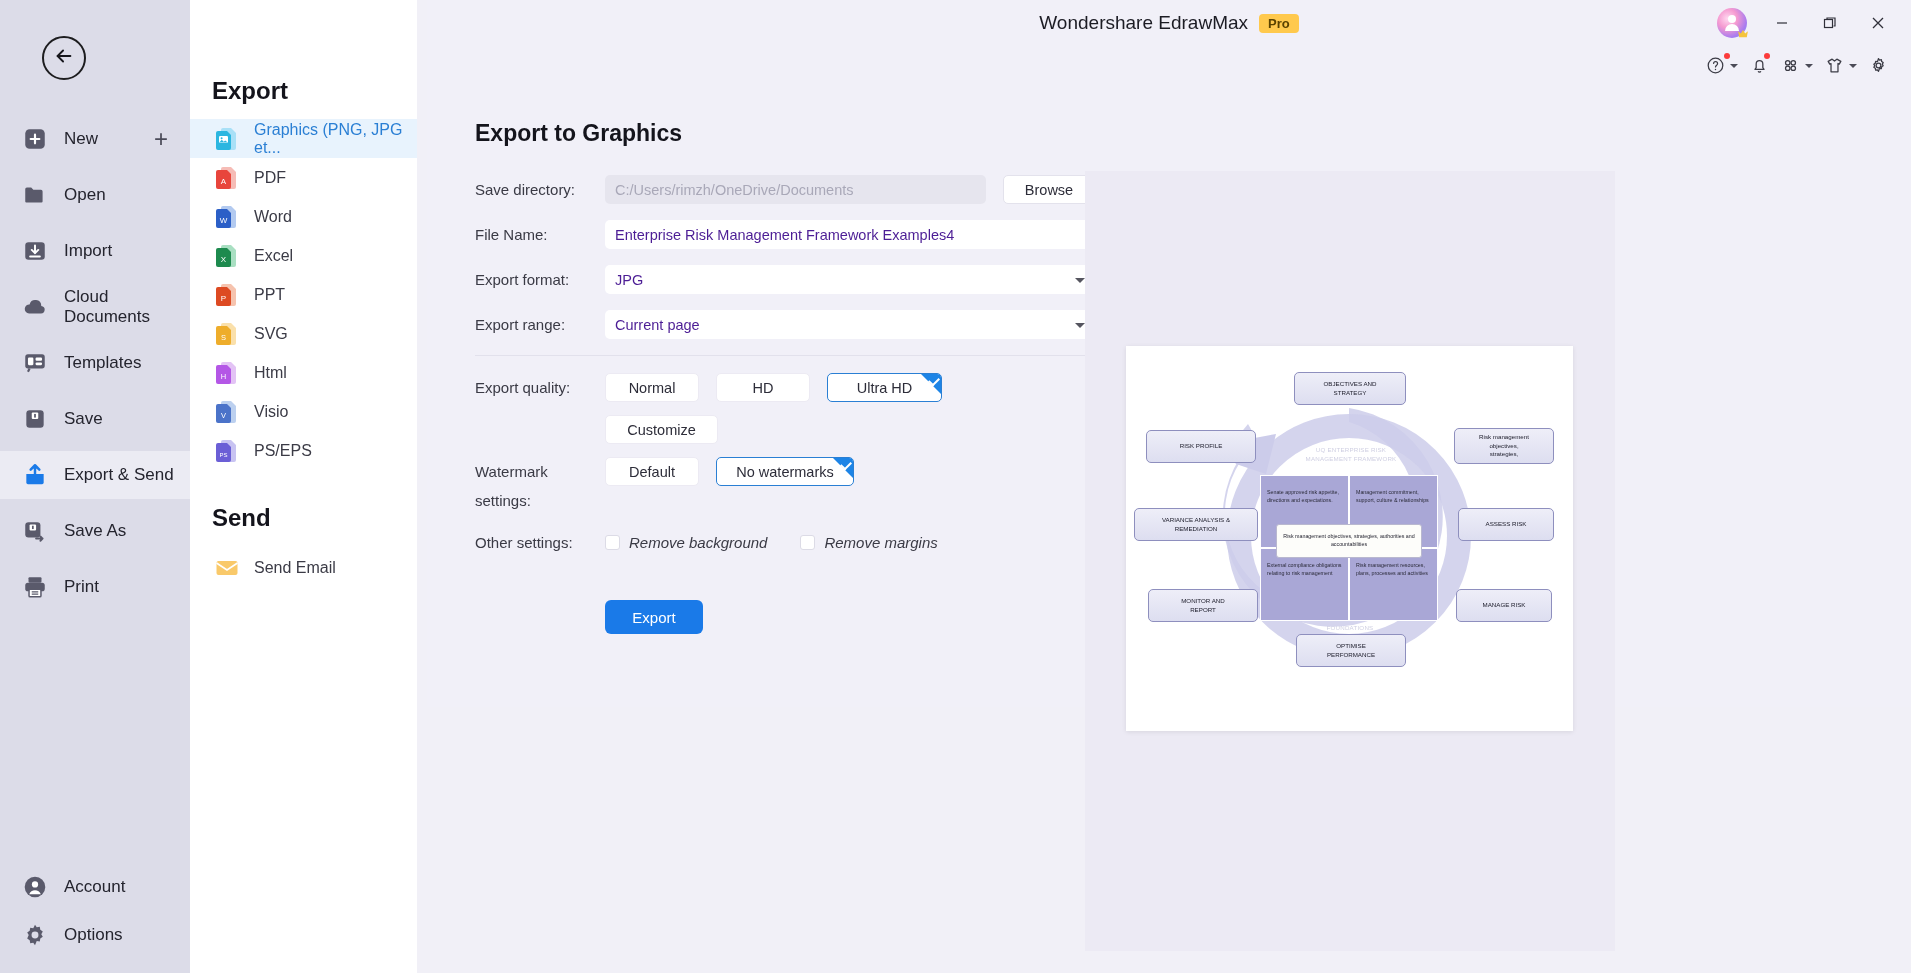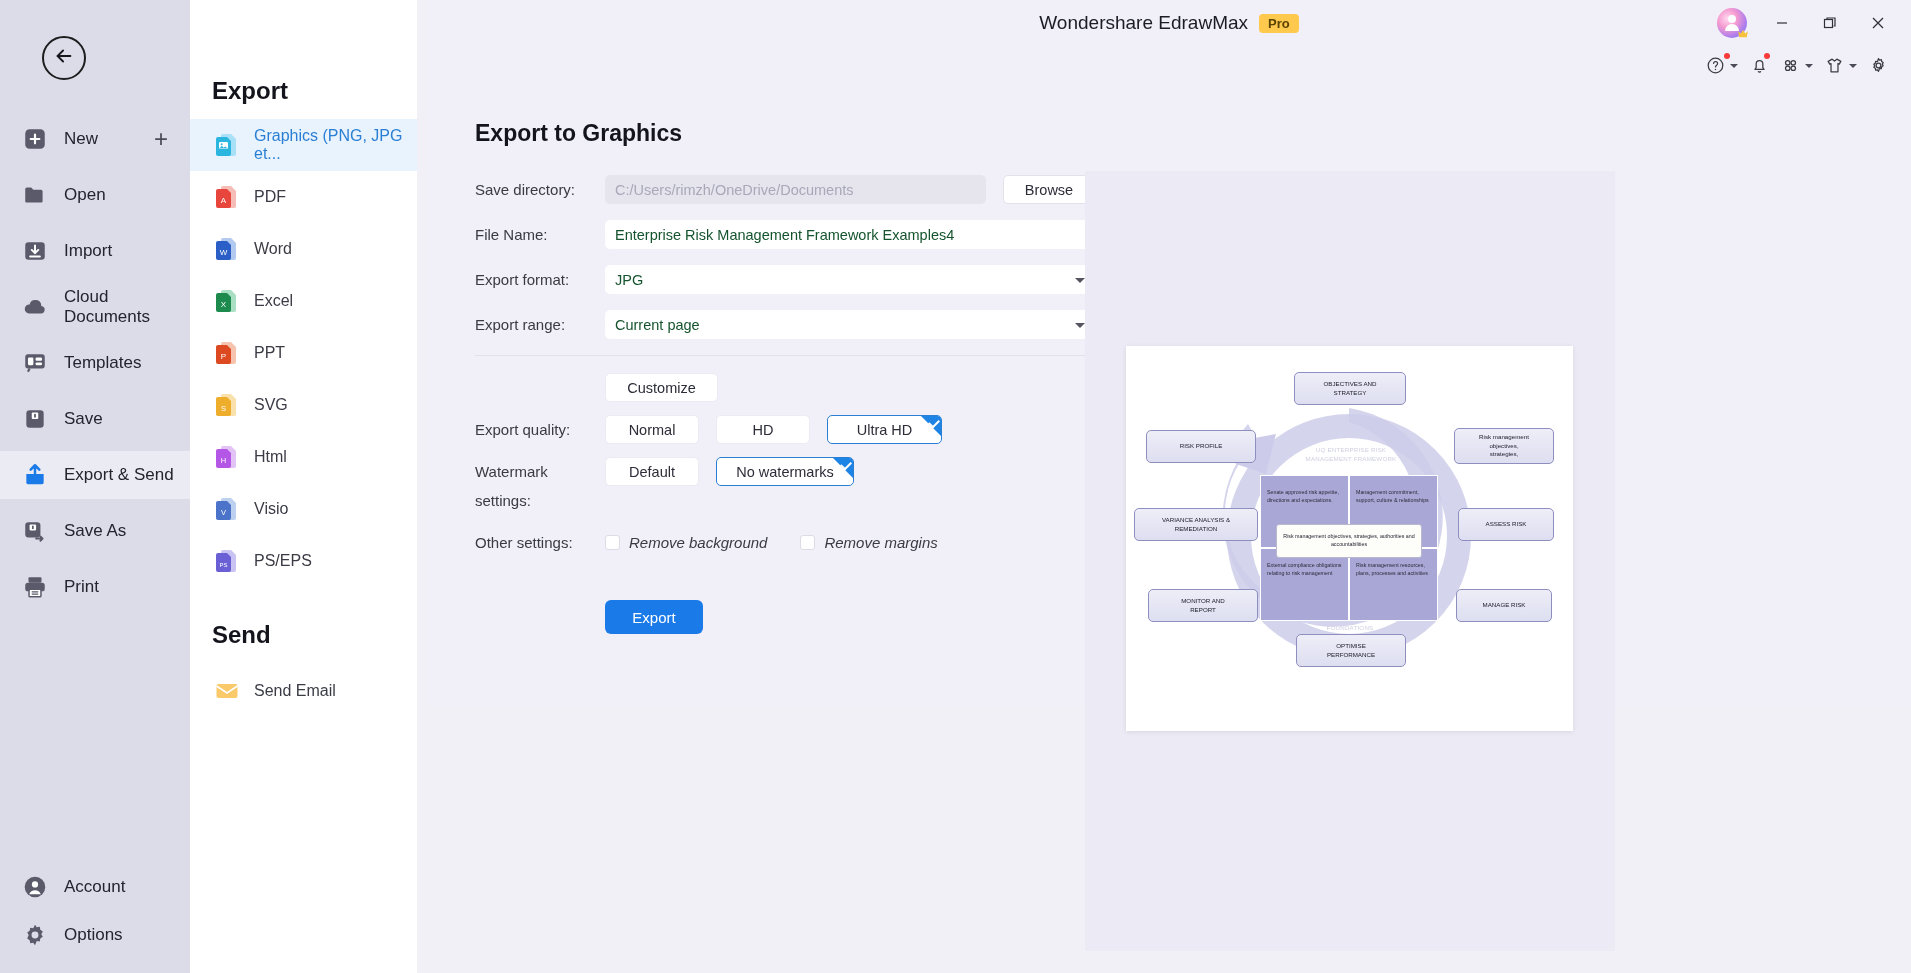--- a/index.html
+++ b/index.html
@@ -42,21 +42,21 @@
   
   .listpanel {
     position: absolute; left: 190px; top: 0; width: 227px; height: 973px;
     background: #ffffff;
   }
   .listpanel h2 {
     font-size: 24px; font-weight: bold; color: #14141c;
     padding: 77px 0 14px 22px;
   }
   .fmt-item {
-    height: 52px; display: flex; align-items: center; gap: 14px;
+    height: 39px; display: flex; align-items: center; gap: 14px;
     padding-left: 24px; cursor: pointer; font-size: 16px; color: #3b3b46;
   }
   .fmt-item.active { background: #e8f3fd; color: #2a7fd4; }
   .fmt-ico { width: 26px; height: 26px; flex: none; }
   .fmt-ico svg { width: 26px; height: 26px; display: block; }
   .send-h {
     font-size: 24px; font-weight: bold; color: #14141c;
     padding: 34px 0 16px 22px;
   }
 
@@ -94,21 +94,21 @@
   .caret { width:0;height:0;border-left:4px solid transparent;border-right:4px solid transparent;border-top:4px solid #4b4b57; margin-left:2px;}
   .reddot { position:absolute; top:1px; right: 11px; width:6px;height:6px;border-radius:50%;background:#fb3b3b; }
 
   
   .form { position: absolute; left: 48px; top: 120px; width: 620px; }
   .form h1 { font-size: 23px; font-weight: bold; color: #14141c; margin-bottom: 28px; }
   .frow { display: flex; align-items: center; height: 29px; margin-bottom: 16px; }
   .flabel { width: 130px; flex: none; font-size: 15px; color: #3a3a45; }
   .finput {
     flex: 1; height: 29px; border-radius: 5px; border: none;
-    background: #ffffff; font-size: 14.5px; color: #14532d;
+    background: #ffffff; font-size: 14.5px; color: #4c1d95;
     padding: 0 10px; font-family: "Liberation Sans", sans-serif;
     display: flex; align-items: center;
   }
   .finput.disabled { background: #e6e5ee; color: #a9a8b8; }
   .browse {
     width: 92px; height: 29px; margin-left: 17px; flex:none;
     background: #fff; border: 1px solid #e3e2ec; border-radius: 5px;
     font-size: 14.5px; color: #2d2d39; cursor: pointer;
     font-family: "Liberation Sans", sans-serif;
   }
@@ -533,33 +533,33 @@
         <span class="flabel">Export range:</span>
         <span class="finput select">
           <span>Current page</span>
           <span class="arrow"></span>
         </span>
       </div>
 
       <div class="divider"></div>
 
       <div class="qrow">
-        <span class="qlabel"></span>
-        <div class="chip" style="min-width:113px">Customize</div>
-      </div>
-
-      <div class="qrow">
         <span class="qlabel">Export quality:</span>
         <div class="chip">Normal</div>
         <div class="chip">HD</div>
         <div class="chip sel wide">
           <span>Ultra HD</span>
           <span class="tick"></span>
           <span class="tickmark"></span>
         </div>
+      </div>
+
+      <div class="qrow">
+        <span class="qlabel"></span>
+        <div class="chip" style="min-width:113px">Customize</div>
       </div>
 
       <div class="qrow">
         <span class="qlabel">Watermark settings:</span>
         <div class="chip">Default</div>
         <div class="chip sel w">
           <span>No watermarks</span>
           <span class="tick"></span>
           <span class="tickmark"></span>
         </div>

